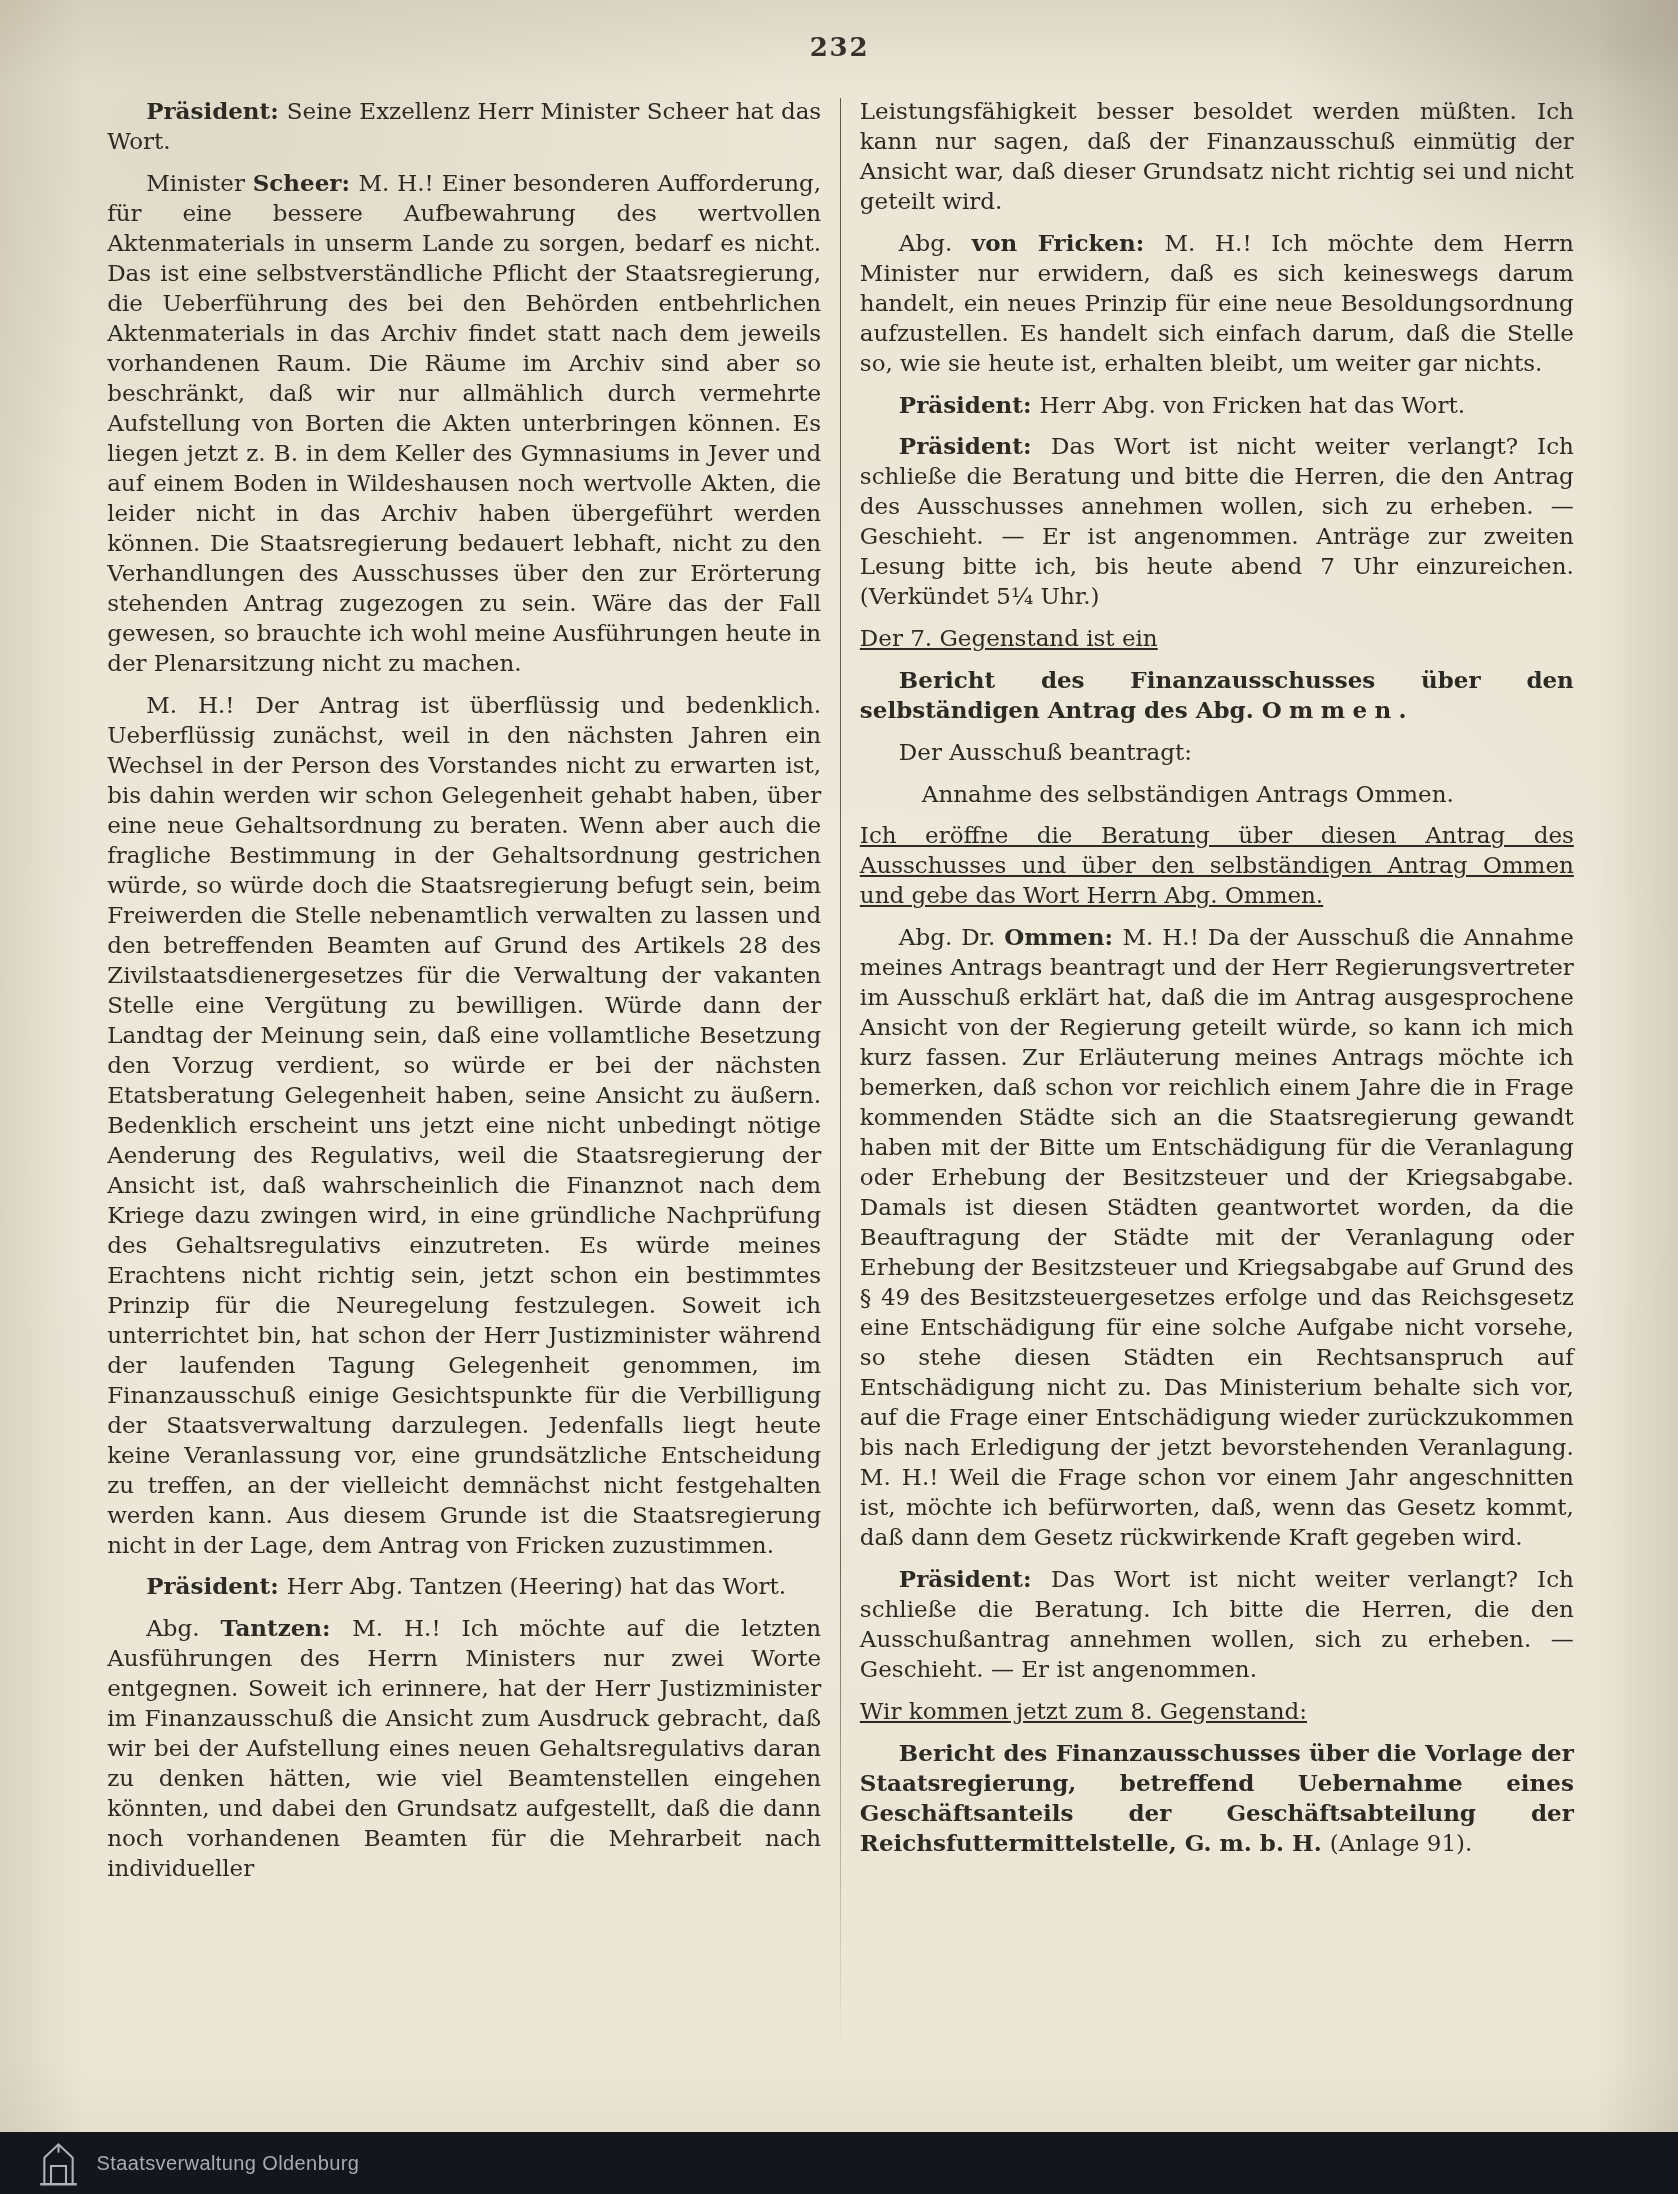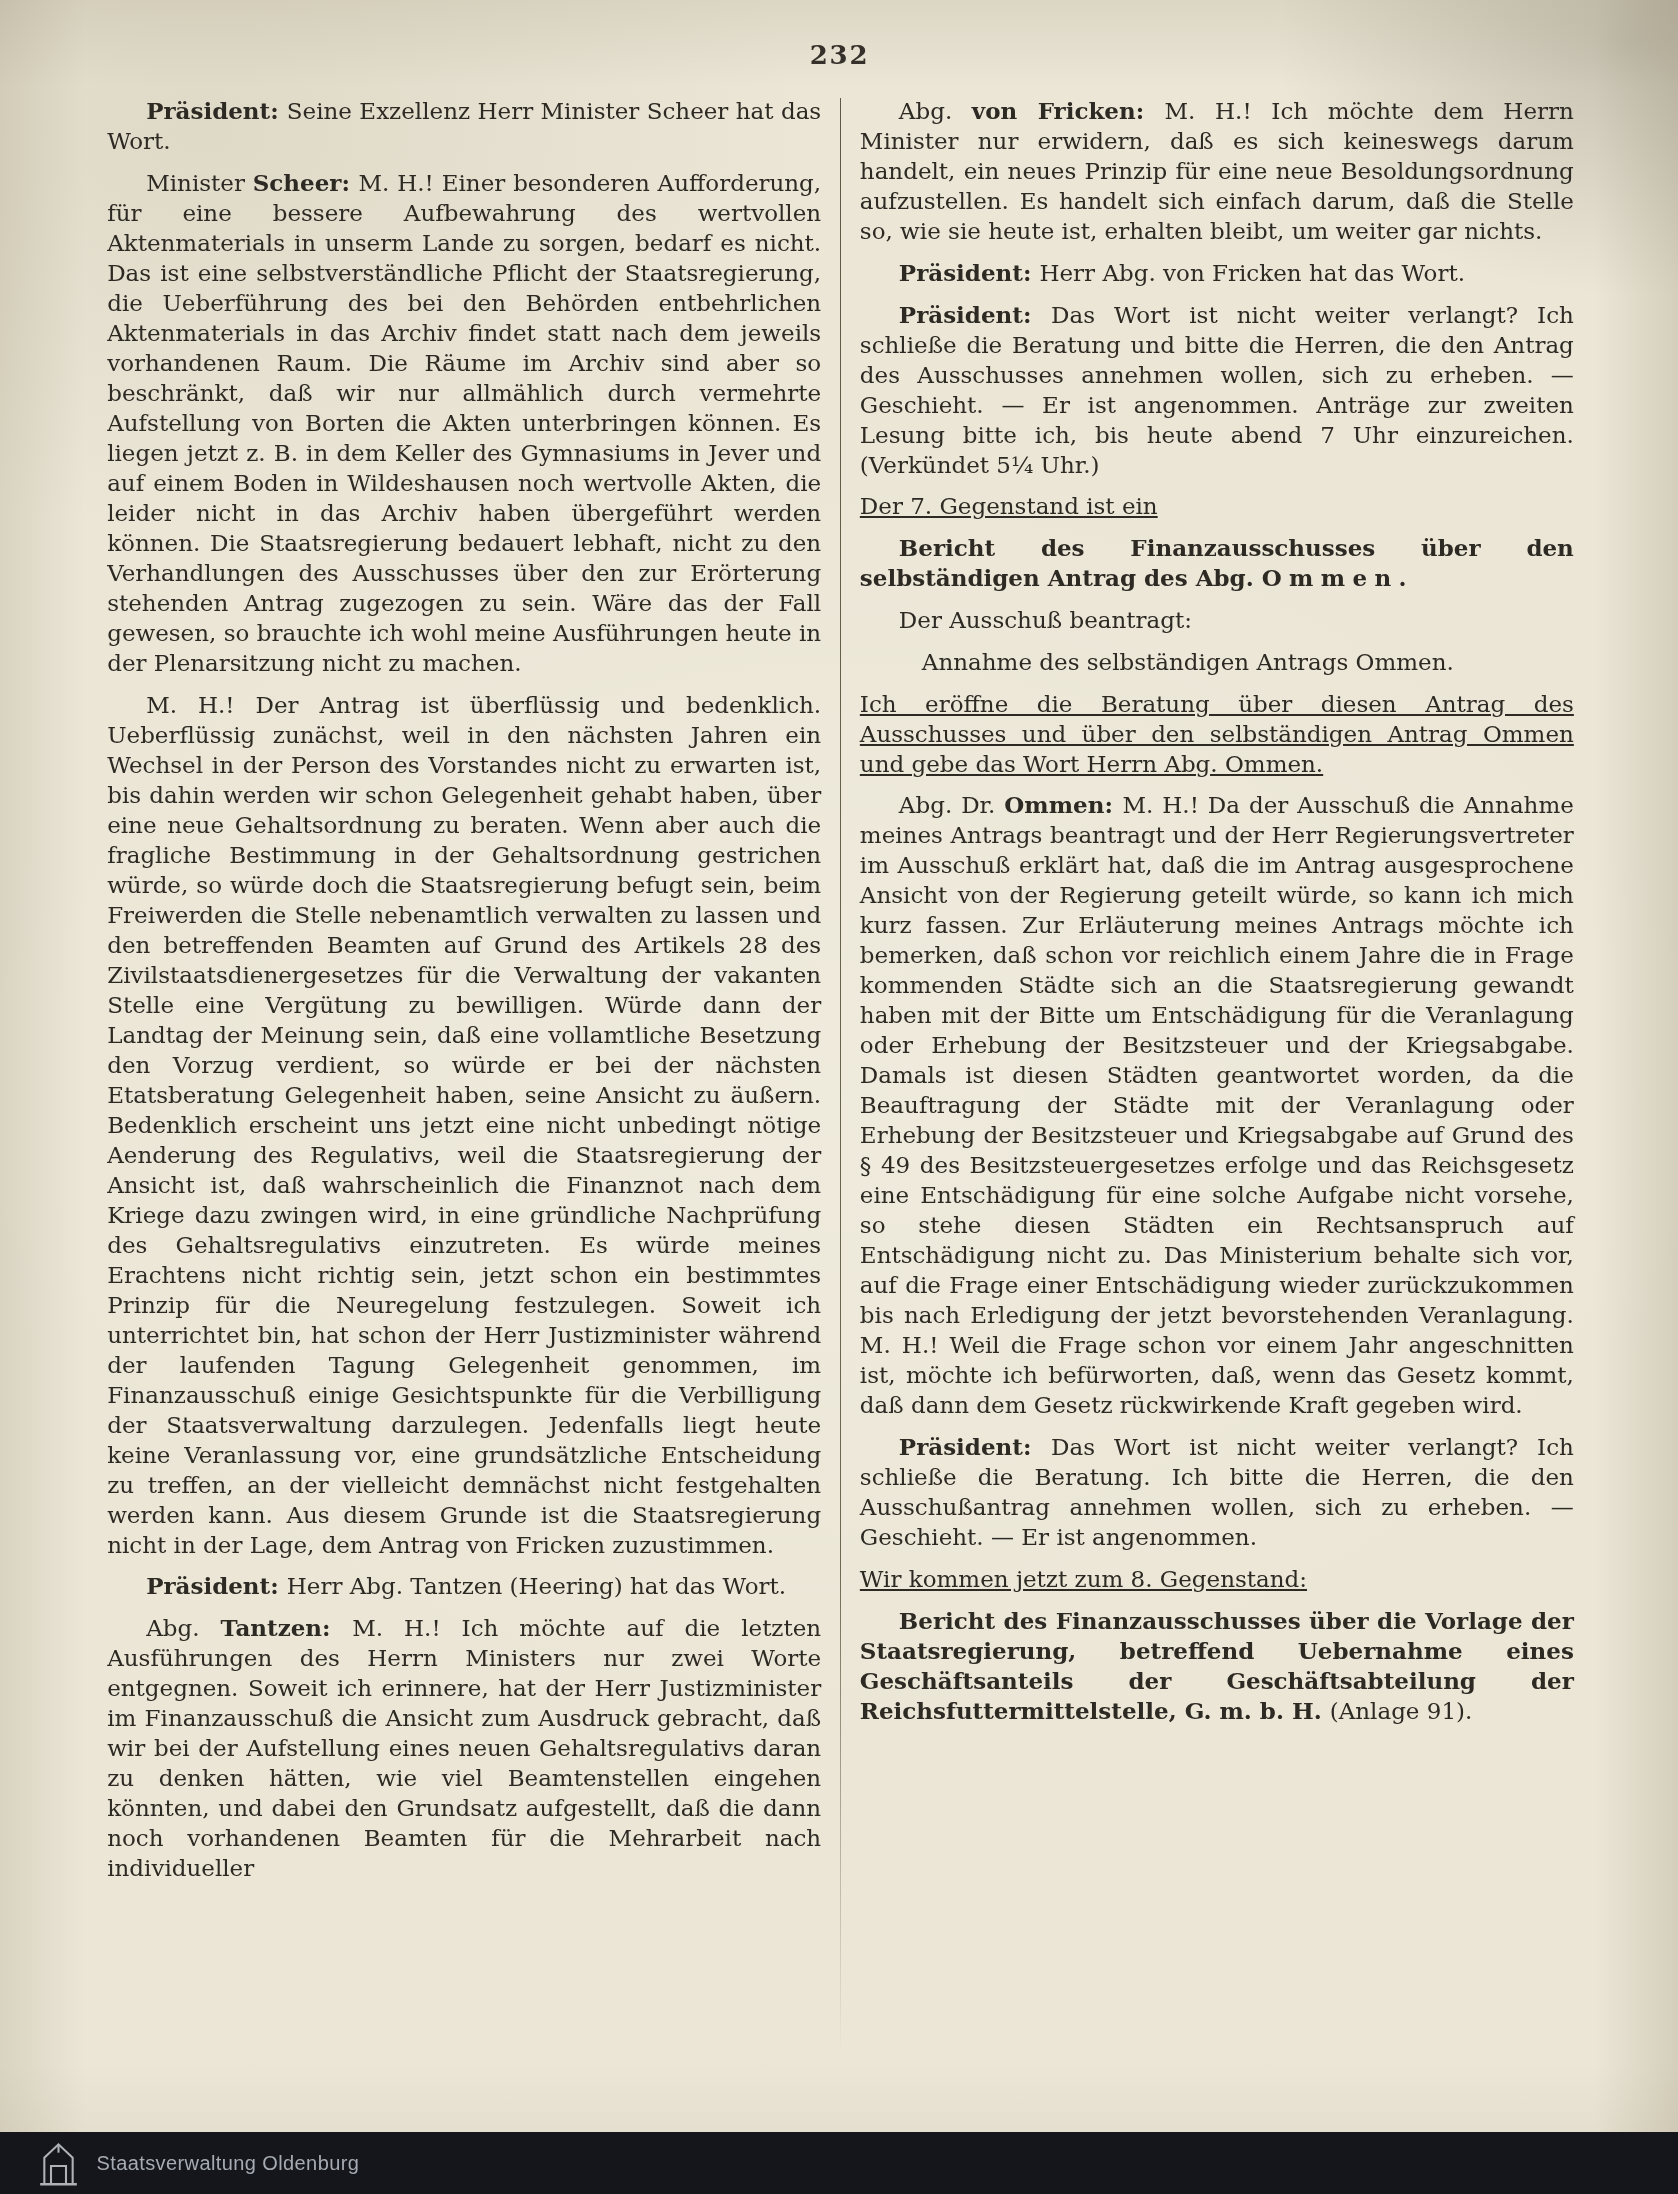--- a/index.html
+++ b/index.html
@@ -18,21 +18,21 @@
     pointer-events: none;
     background:
       radial-gradient(1007px 672px at 12% 6%, rgba(118,104,72,0.10), transparent 60%),
       radial-gradient(588px 420px at 97% 2%, rgba(70,62,44,0.22), transparent 60%),
       radial-gradient(1259px 923px at 50% 50%, rgba(255,252,242,0.22), transparent 72%),
       linear-gradient(to right, rgba(108,96,66,0.14), rgba(0,0,0,0) 5%, rgba(0,0,0,0) 95%, rgba(108,96,66,0.18)),
       linear-gradient(to bottom, rgba(108,96,66,0.12), rgba(0,0,0,0) 4%, rgba(0,0,0,0) 94%, rgba(108,96,66,0.10));
   }
   .page-number {
     position: absolute;
-    top: 40px;
+    top: 32px;
     left: 0;
     width: 1679px;
     text-align: center;
     font-size: 26px;
     font-weight: bold;
     letter-spacing: 1.7px;
     color: #35312a;
   }
   .columns {
     position: absolute;
@@ -94,20 +94,21 @@
 <div class="columns">
   <div class="col">
       <p class="para style-indent"><span class="b">Präsident: </span><span>Seine Exzellenz Herr Minister Scheer hat das Wort.</span></p>
       <p class="para style-indent"><span>Minister </span><span class="b">Scheer: </span><span>M. H.! Einer besonderen Aufforderung, für eine bessere Aufbewahrung des wertvollen Aktenmaterials in unserm Lande zu sorgen, bedarf es nicht. Das ist eine selbstverständliche Pflicht der Staatsregierung, die Ueberführung des bei den Behörden entbehrlichen Aktenmaterials in das Archiv findet statt nach dem jeweils vorhandenen Raum. Die Räume im Archiv sind aber so beschränkt, daß wir nur allmählich durch vermehrte Aufstellung von Borten die Akten unterbringen können. Es liegen jetzt z. B. in dem Keller des Gymnasiums in Jever und auf einem Boden in Wildeshausen noch wertvolle Akten, die leider nicht in das Archiv haben übergeführt werden können. Die Staatsregierung bedauert lebhaft, nicht zu den Verhandlungen des Ausschusses über den zur Erörterung stehenden Antrag zugezogen zu sein. Wäre das der Fall gewesen, so brauchte ich wohl meine Ausführungen heute in der Plenarsitzung nicht zu machen.</span></p>
       <p class="para style-indent"><span>M. H.! Der Antrag ist überflüssig und bedenklich. Ueberflüssig zunächst, weil in den nächsten Jahren ein Wechsel in der Person des Vorstandes nicht zu erwarten ist, bis dahin werden wir schon Gelegenheit gehabt haben, über eine neue Gehaltsordnung zu beraten. Wenn aber auch die fragliche Bestimmung in der Gehaltsordnung gestrichen würde, so würde doch die Staatsregierung befugt sein, beim Freiwerden die Stelle nebenamtlich verwalten zu lassen und den betreffenden Beamten auf Grund des Artikels 28 des Zivilstaatsdienergesetzes für die Verwaltung der vakanten Stelle eine Vergütung zu bewilligen. Würde dann der Landtag der Meinung sein, daß eine vollamtliche Besetzung den Vorzug verdient, so würde er bei der nächsten Etatsberatung Gelegenheit haben, seine Ansicht zu äußern. Bedenklich erscheint uns jetzt eine nicht unbedingt nötige Aenderung des Regulativs, weil die Staatsregierung der Ansicht ist, daß wahrscheinlich die Finanznot nach dem Kriege dazu zwingen wird, in eine gründliche Nachprüfung des Gehaltsregulativs einzutreten. Es würde meines Erachtens nicht richtig sein, jetzt schon ein bestimmtes Prinzip für die Neuregelung festzulegen. Soweit ich unterrichtet bin, hat schon der Herr Justizminister während der laufenden Tagung Gelegenheit genommen, im Finanzausschuß einige Gesichtspunkte für die Verbilligung der Staatsverwaltung darzulegen. Jedenfalls liegt heute keine Veranlassung vor, eine grundsätzliche Entscheidung zu treffen, an der vielleicht demnächst nicht festgehalten werden kann. Aus diesem Grunde ist die Staatsregierung nicht in der Lage, dem Antrag von Fricken zuzustimmen.</span></p>
       <p class="para style-indent"><span class="b">Präsident: </span><span>Herr Abg. Tantzen (Heering) hat das Wort.</span></p>
       <p class="para style-indent"><span>Abg. </span><span class="b">Tantzen: </span><span>M. H.! Ich möchte auf die letzten Ausführungen des Herrn Ministers nur zwei Worte entgegnen. Soweit ich erinnere, hat der Herr Justizminister im Finanzausschuß die Ansicht zum Ausdruck gebracht, daß wir bei der Aufstellung eines neuen Gehaltsregulativs daran zu denken hätten, wie viel Beamtenstellen eingehen könnten, und dabei den Grundsatz aufgestellt, daß die dann noch vorhandenen Beamten für die Mehrarbeit nach individueller</span></p>
     </div>
   <div class="divider"></div>
   <div class="col">
+      <p class="para style-cont"><span>Leistungsfähigkeit besser besoldet werden müßten. Ich kann nur sagen, daß der Finanzausschuß einmütig der Ansicht war, daß dieser Grundsatz nicht richtig sei und nicht geteilt wird.</span></p>
       <p class="para style-indent"><span>Abg. </span><span class="b">von Fricken: </span><span>M. H.! Ich möchte dem Herrn Minister nur erwidern, daß es sich keineswegs darum handelt, ein neues Prinzip für eine neue Besoldungsordnung aufzustellen. Es handelt sich einfach darum, daß die Stelle so, wie sie heute ist, erhalten bleibt, um weiter gar nichts.</span></p>
       <p class="para style-indent"><span class="b">Präsident: </span><span>Herr Abg. von Fricken hat das Wort.</span></p>
       <p class="para style-indent"><span class="b">Präsident: </span><span>Das Wort ist nicht weiter verlangt? Ich schließe die Beratung und bitte die Herren, die den Antrag des Ausschusses annehmen wollen, sich zu erheben. — Geschieht. — Er ist angenommen. Anträge zur zweiten Lesung bitte ich, bis heute abend 7 Uhr einzureichen. (Verkündet 5¼ Uhr.)</span></p>
       <p class="para style-flush"><span>Der 7. Gegenstand ist ein</span></p>
       <p class="para style-indent"><span class="b">Bericht des Finanzausschusses über den selbständigen Antrag des Abg. </span><span class="b sp">Ommen</span><span class="b">.</span></p>
       <p class="para style-indent"><span>Der Ausschuß beantragt:</span></p>
       <p class="para style-quote"><span>Annahme des selbständigen Antrags Ommen.</span></p>
       <p class="para style-flush"><span>Ich eröffne die Beratung über diesen Antrag des Ausschusses und über den selbständigen Antrag Ommen und gebe das Wort Herrn Abg. Ommen.</span></p>
       <p class="para style-indent"><span>Abg. Dr. </span><span class="b">Ommen: </span><span>M. H.! Da der Ausschuß die Annahme meines Antrags beantragt und der Herr Regierungsvertreter im Ausschuß erklärt hat, daß die im Antrag ausgesprochene Ansicht von der Regierung geteilt würde, so kann ich mich kurz fassen. Zur Erläuterung meines Antrags möchte ich bemerken, daß schon vor reichlich einem Jahre die in Frage kommenden Städte sich an die Staatsregierung gewandt haben mit der Bitte um Entschädigung für die Veranlagung oder Erhebung der Besitzsteuer und der Kriegsabgabe. Damals ist diesen Städten geantwortet worden, da die Beauftragung der Städte mit der Veranlagung oder Erhebung der Besitzsteuer und Kriegsabgabe auf Grund des § 49 des Besitzsteuergesetzes erfolge und das Reichsgesetz eine Entschädigung für eine solche Aufgabe nicht vorsehe, so stehe diesen Städten ein Rechtsanspruch auf Entschädigung nicht zu. Das Ministerium behalte sich vor, auf die Frage einer Entschädigung wieder zurückzukommen bis nach Erledigung der jetzt bevorstehenden Veranlagung. M. H.! Weil die Frage schon vor einem Jahr angeschnitten ist, möchte ich befürworten, daß, wenn das Gesetz kommt, daß dann dem Gesetz rückwirkende Kraft gegeben wird.</span></p>
       <p class="para style-indent"><span class="b">Präsident: </span><span>Das Wort ist nicht weiter verlangt? Ich schließe die Beratung. Ich bitte die Herren, die den Ausschußantrag annehmen wollen, sich zu erheben. — Geschieht. — Er ist angenommen.</span></p>

